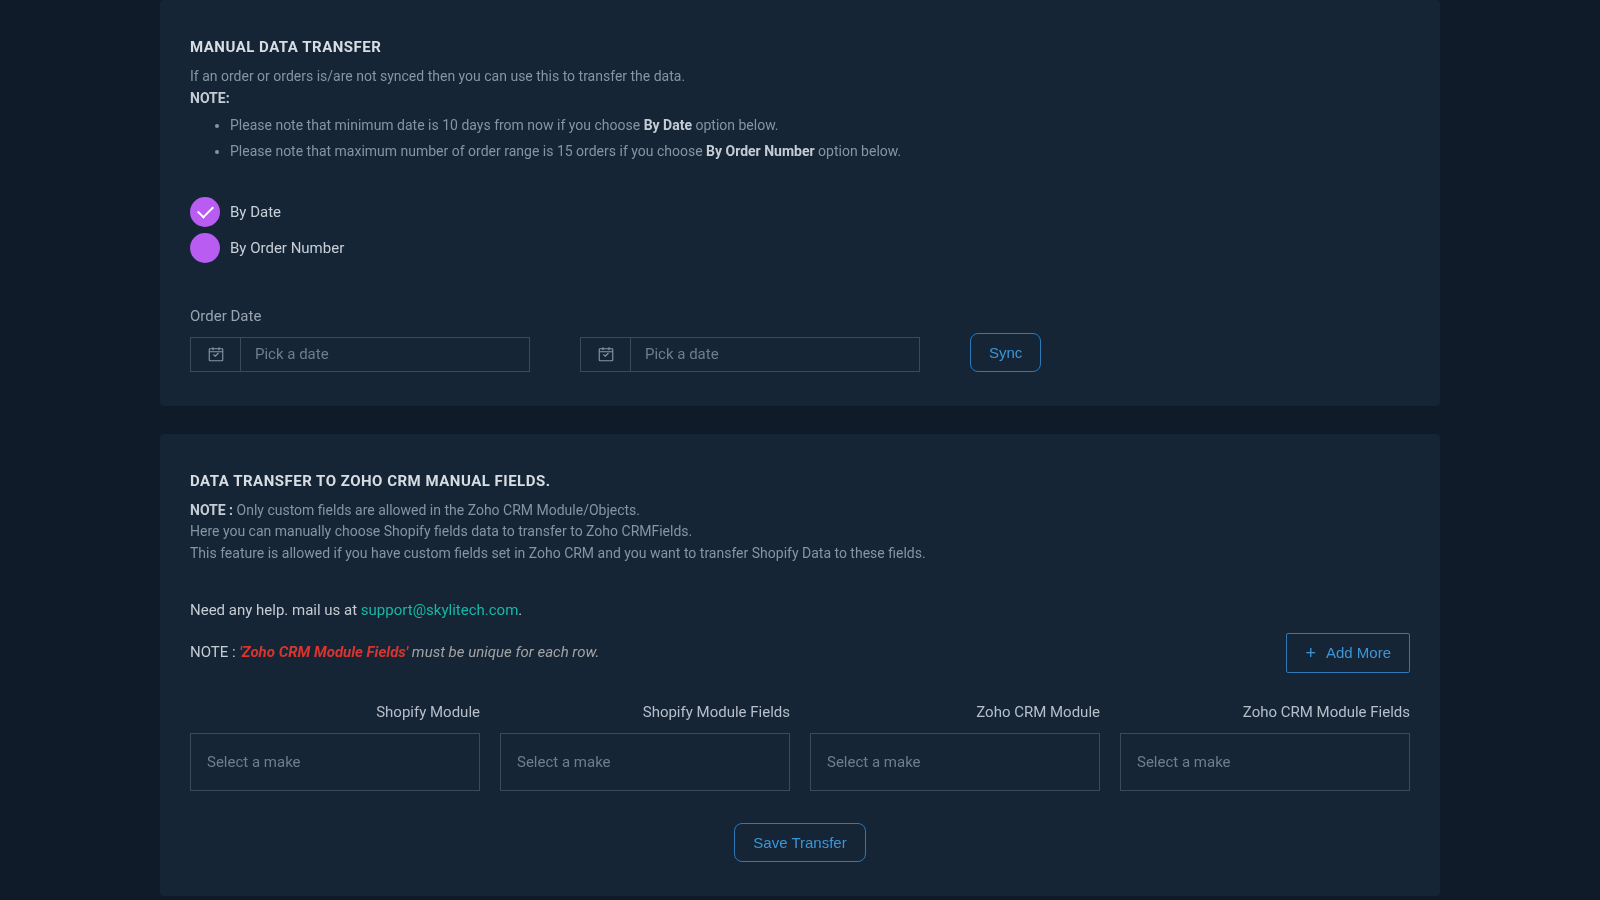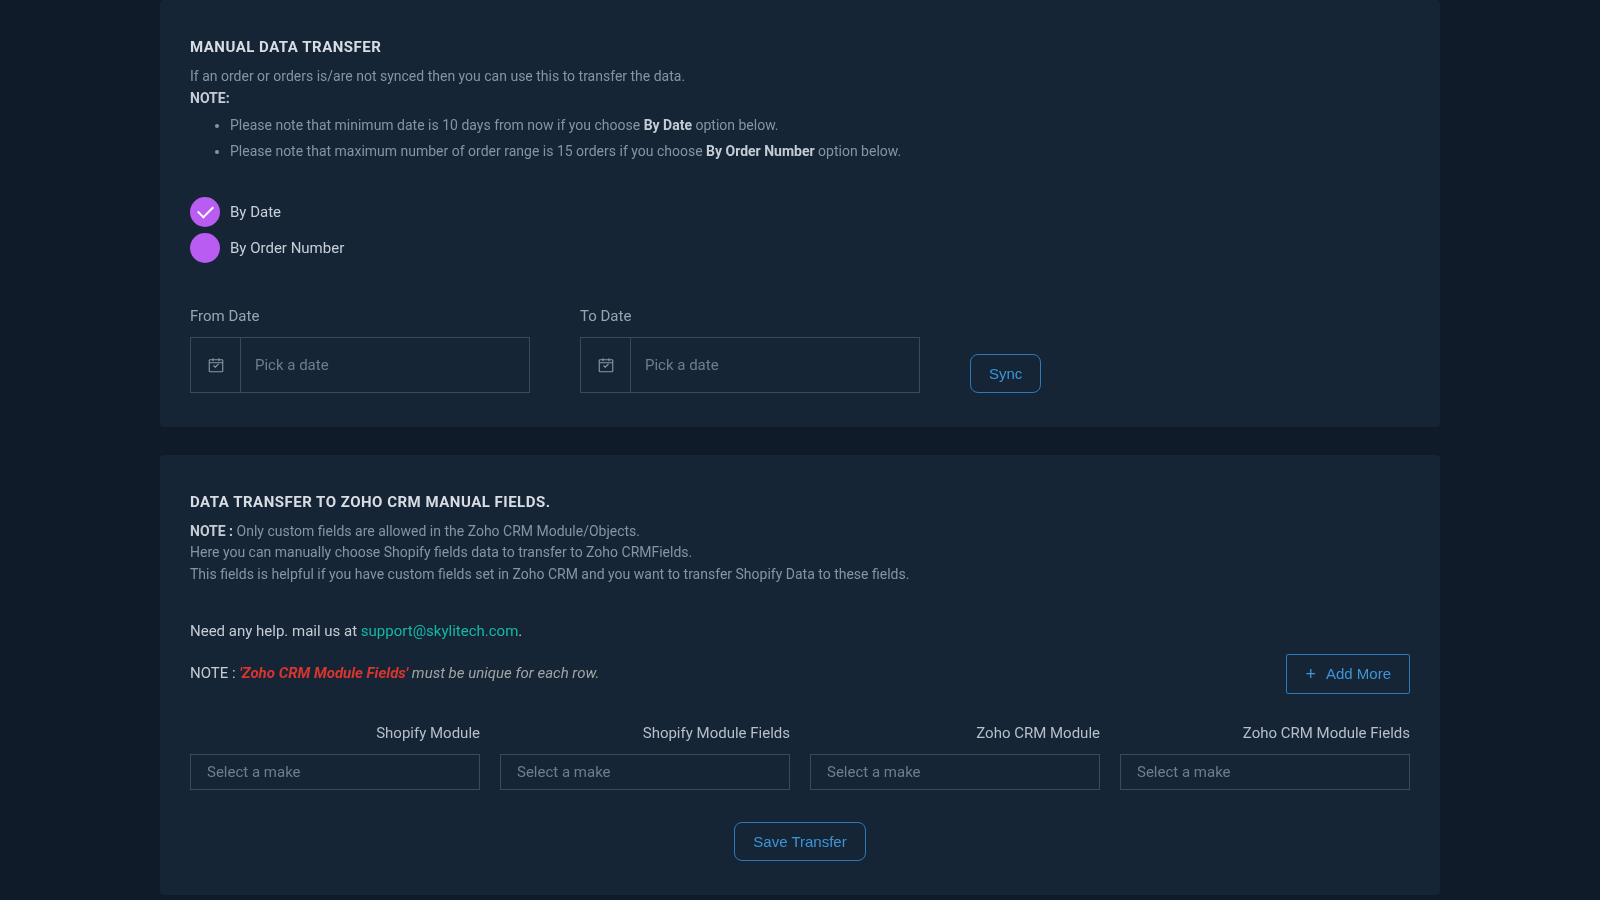--- a/index.html
+++ b/index.html
@@ -43,21 +43,21 @@
     content: "";
     width: 13px; height: 7px;
     border-left: 2.5px solid #fff; border-bottom: 2.5px solid #fff;
     transform: rotate(-45deg) translate(1px,-1px);
   }
   .radio-label { color: #c8cfd7; font-size: 15px; }
   .date-row { display: flex; gap: 50px; align-items: flex-end; margin-top: 44px; }
   .field-block { display: flex; flex-direction: column; }
   .field-label { color: #99a4b0; font-size: 15px; margin-bottom: 12px; }
   .date-input {
-    display: flex; width: 340px; height: 56px;
+    display: flex; width: 340px; height: 35px;
     border: 1px solid #3a4a5c;
   }
   .date-icon {
     width: 50px; border-right: 1px solid #3a4a5c;
     display: flex; align-items: center; justify-content: center;
   }
   .date-icon svg { width: 18px; height: 18px; stroke: #8a96a4; fill: none; stroke-width: 1.5; }
   .date-text {
     flex: 1; display: flex; align-items: center; padding: 0 14px;
     color: #6f7d8c; font-size: 15px;
@@ -87,21 +87,21 @@
   .addmore {
     border: 1px solid #2e79b8; color: #3e95d6; background: transparent;
     padding: 10px 18px; font-size: 15px; cursor: pointer;
     display: flex; align-items: center; gap: 10px; border-radius: 2px;
   }
   .addmore .plus { font-size: 18px; line-height: 1; }
   .cols { display: flex; gap: 20px; margin-top: 30px; }
   .col { flex: 1; }
   .col-label { color: #b7bfc9; font-size: 15px; margin-bottom: 12px; text-align: right; }
   .select {
-    border: 1px solid #3a4a5c; height: 36px;
+    border: 1px solid #3a4a5c; height: 58px;
     display: flex; align-items: center; padding: 0 16px;
     color: #6f7d8c; font-size: 15px; cursor: pointer;
   }
   .save-row { display: flex; justify-content: center; margin-top: 32px; }
 </style>
 </head>
 <body>
 
 <div class="wrap">
 
@@ -126,34 +126,33 @@
         <span class="radio-label">By Date</span>
       </div>
       <div class="radio-row">
         <div class="radio"></div>
         <span class="radio-label">By Order Number</span>
       </div>
     </div>
 
     <div class="date-row">
       <div class="field-block">
-        <span class="field-label">From Date</span>
+        <span class="field-label">Order Date</span>
         <div class="date-input">
           <div class="date-icon">
             <svg viewBox="0 0 24 24">
                 <rect x="3" y="5" width="18" height="16" rx="1"></rect>
                 <path d="M3 9h18M8 3v4M16 3v4"></path>
                 <path d="M9 13l2 2 4-4" stroke-linecap="round"></path>
               </svg>
           </div>
           <div class="date-text">Pick a date</div>
         </div>
       </div>
       <div class="field-block">
-        <span class="field-label">To Date</span>
         <div class="date-input">
           <div class="date-icon">
             <svg viewBox="0 0 24 24">
                 <rect x="3" y="5" width="18" height="16" rx="1"></rect>
                 <path d="M3 9h18M8 3v4M16 3v4"></path>
                 <path d="M9 13l2 2 4-4" stroke-linecap="round"></path>
               </svg>
           </div>
           <div class="date-text">Pick a date</div>
         </div>
@@ -161,21 +160,21 @@
       <button class="btn-outline">Sync</button>
     </div>
 
   </div>
 
   <div class="panel">
     <h2>DATA TRANSFER TO ZOHO CRM MANUAL FIELDS.</h2>
     <div class="desc">
       <strong>NOTE : </strong><span>Only custom fields are allowed in the Zoho CRM Module/Objects.</span><br>
       <span>Here you can manually choose Shopify fields data to transfer to Zoho CRMFields.</span><br>
-      <span>This fields is helpful if you have custom fields set in Zoho CRM and you want to transfer Shopify Data to these fields.</span>
+      <span>This feature is allowed if you have custom fields set in Zoho CRM and you want to transfer Shopify Data to these fields.</span>
     </div>
 
     <div class="help-line">
       <span>Need any help. mail us at </span><a href="#">support@skylitech.com</a><span>.</span>
     </div>
 
     <div class="note-red">
       <span>NOTE : </span><span class="rb">'Zoho CRM Module Fields'</span><span class="r"> must be unique for each row.</span>
     </div>
 

